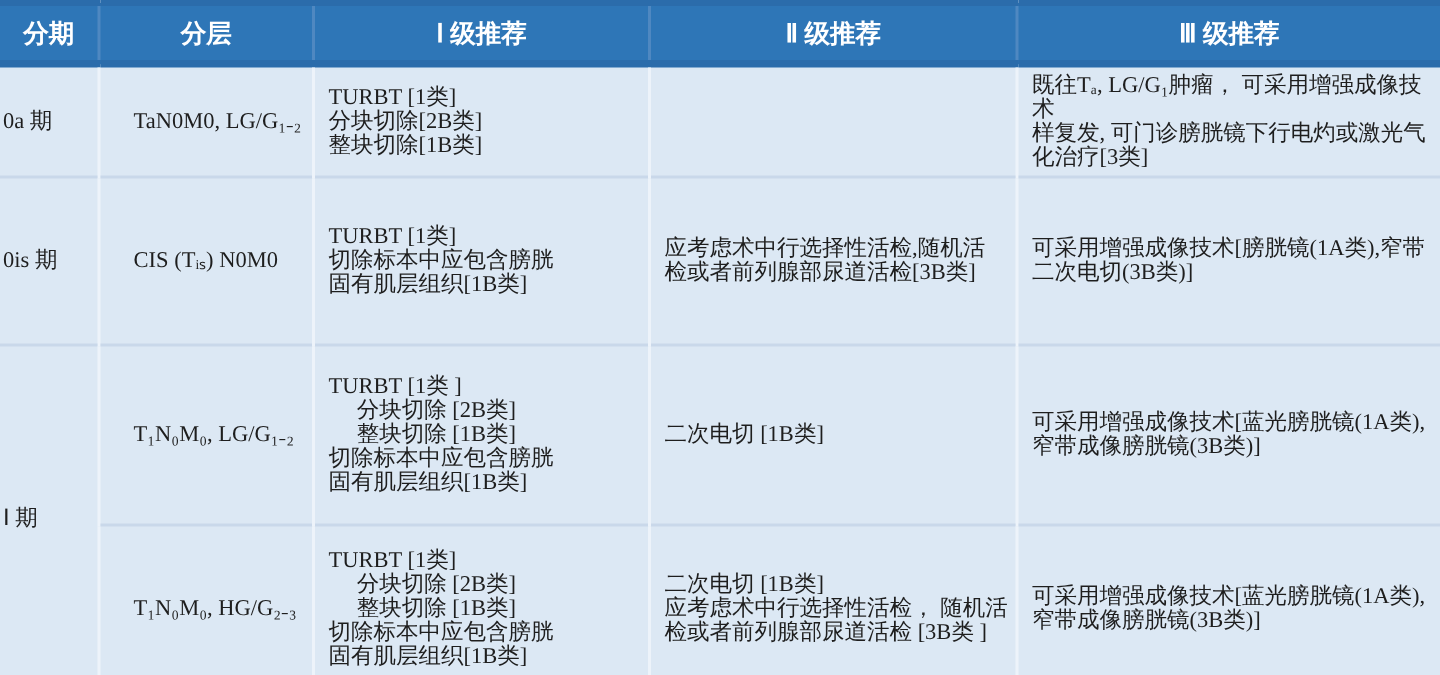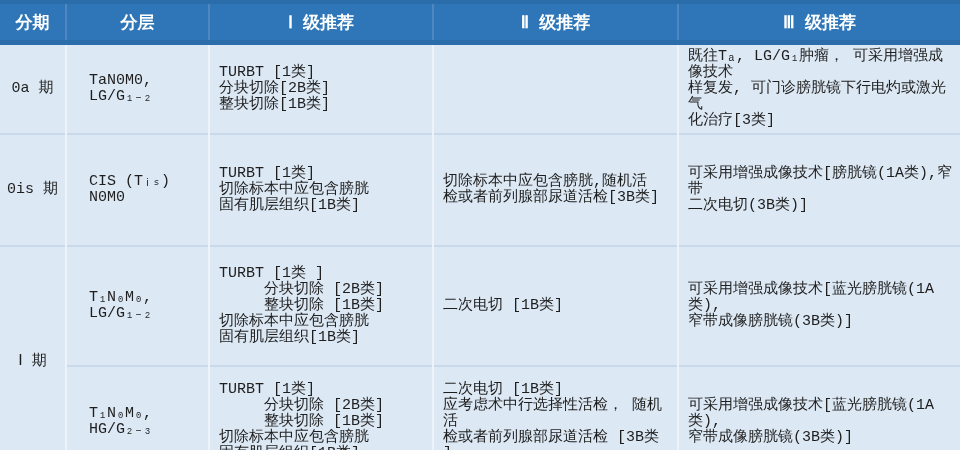--- a/index.html
+++ b/index.html
@@ -1,21 +1,21 @@
 <!DOCTYPE html>
 <html style="--header_bg: #2e76b7; --header_edge: #2b6cab; --header_divider: #4f88c1; --header_text: #ffffff; --cell_bg: #dce8f4; --row_line: #c9d8ea; --col_line: #edf3fa; --text_color: #1e1e1e;"><head>
 <meta charset="utf-8">
 <style>
   html,body { margin:0; padding:0; background:#ffffff; }
   .screen {
     position:relative;
     width:960px; height:450px;
     overflow:hidden;
     background:#ffffff;
-    font-family:Liberation Mono, monospace;
+    font-family:Liberation Serif, serif;
   }
   table.rec-table {
     width:960px;
     border-collapse:collapse;
     table-layout:fixed;
   }
   
   .rec-table th {
     background:var(--header_bg,#2e76b7);
     color:var(--header_text,#ffffff);
@@ -37,21 +37,20 @@
     font-size:15px;
     line-height:16px;
     vertical-align:middle;
     white-space:pre-wrap;
     border-top:2px solid var(--row_line,#c9d8ea);
     border-left:2px solid var(--col_line,#edf3fa);
     padding:4px 5px 4px 9px;
   }
   .rec-table td.c-stage {
     border-left:none;
-    text-align:center;
     padding:0 2px;
   }
   .rec-table td.c-layer { padding-left:22px; }
   tr.r1 { height:75px; }
   tr.r2 { height:112px; }
   tr.r3 { height:120px; }
   tr.r4 { height:110px; }
 </style>
 </head>
 <body>
@@ -85,21 +84,21 @@
         <td class="c-rec">既往Tₐ, LG/G₁肿瘤， 可采用增强成像技术
 样复发, 可门诊膀胱镜下行电灼或激光气
 化治疗[3类]</td>
       </tr>
       <tr class="r2">
         <td class="c-stage">0is 期</td>
         <td class="c-layer">CIS (Tᵢₛ) N0M0</td>
         <td class="c-rec">TURBT [1类]
 切除标本中应包含膀胱
 固有肌层组织[1B类]</td>
-        <td class="c-rec">切除标本中应包含膀胱,随机活
+        <td class="c-rec">应考虑术中行选择性活检,随机活
 检或者前列腺部尿道活检[3B类]</td>
         <td class="c-rec">可采用增强成像技术[膀胱镜(1A类),窄带
 二次电切(3B类)]</td>
       </tr>
       <tr class="r3">
         <td class="c-stage" rowspan="2">Ⅰ 期</td>
         <td class="c-layer">T₁N₀M₀, LG/G₁₋₂</td>
         <td class="c-rec">TURBT [1类 ]
      分块切除 [2B类]
      整块切除 [1B类]

